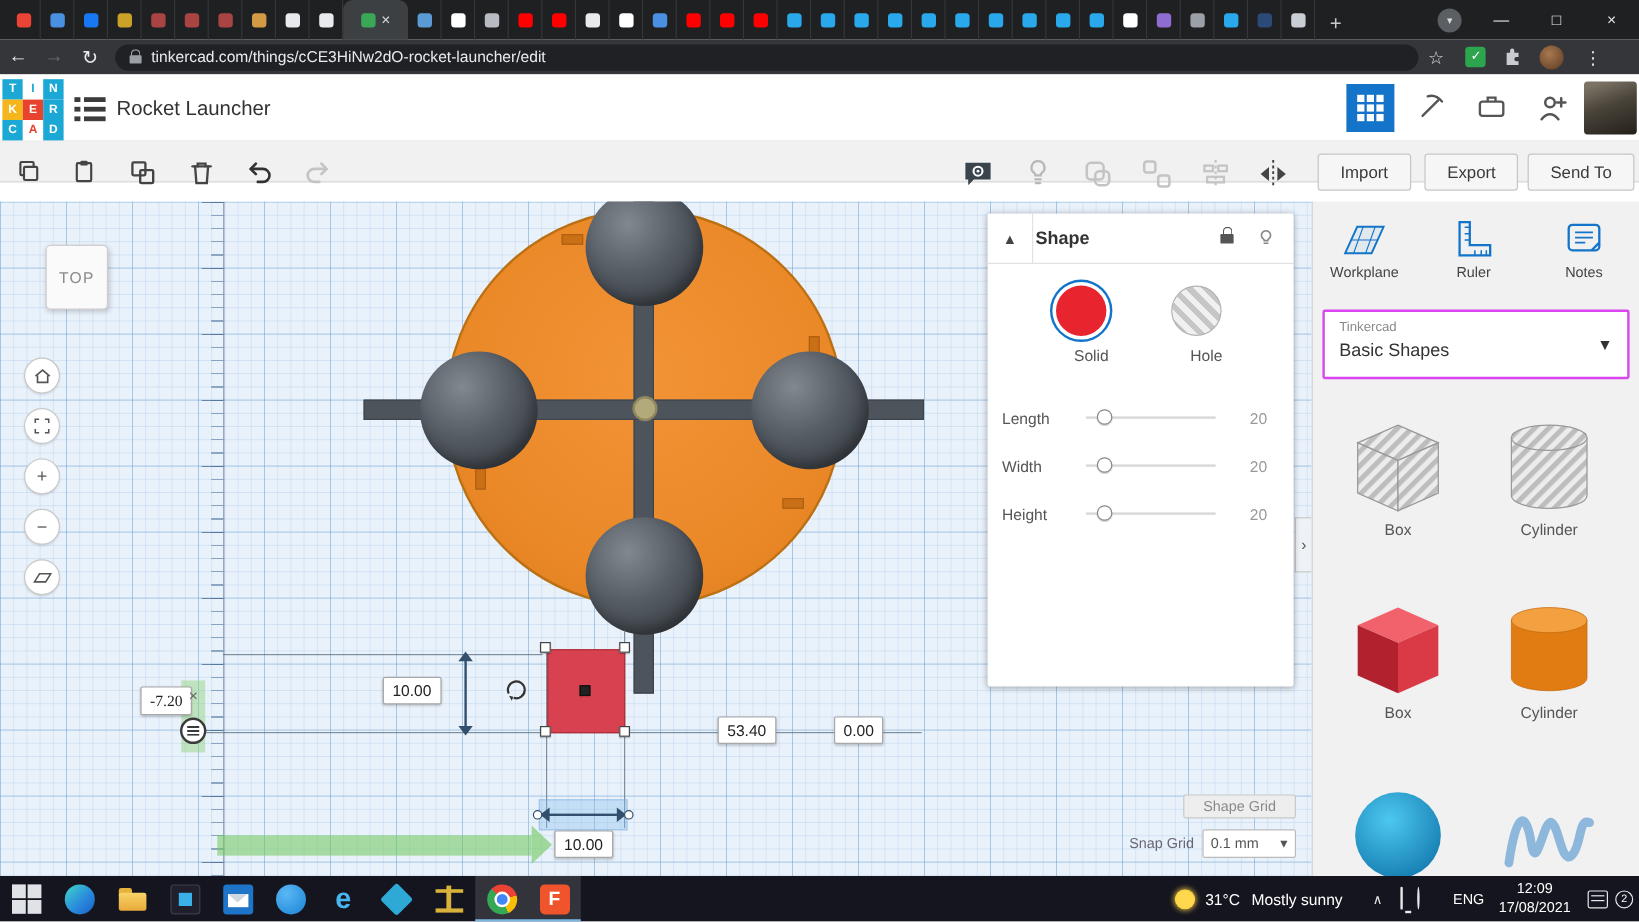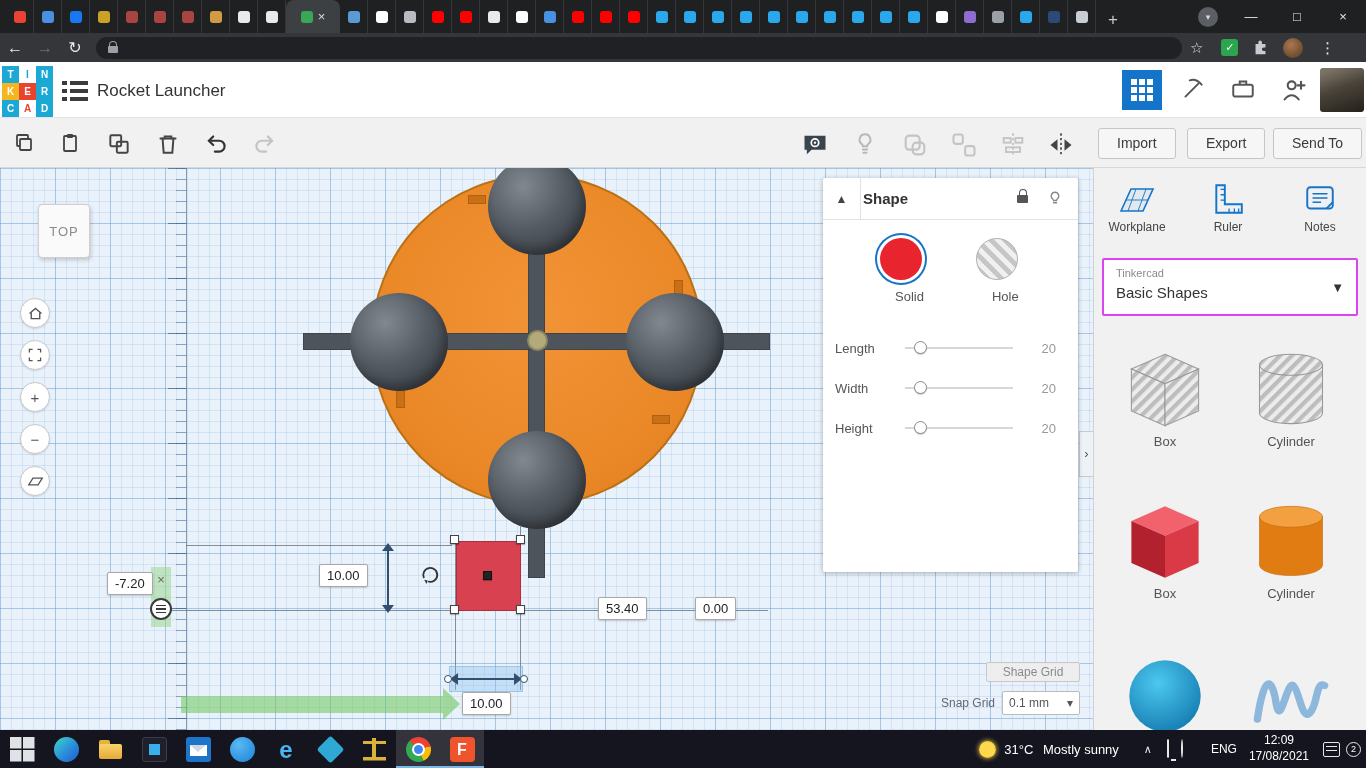--- a/index.html
+++ b/index.html
@@ -54,21 +54,21 @@
   .hdr-grid-btn { position:absolute; left:1122px; top:8px; width:40px; height:40px; background:#1374c9; display:grid; place-items:center; }
   .hdr-grid-inner { width:22px; height:22px;
     background:
       linear-gradient(#fff,#fff) 0 0/6px 6px no-repeat, linear-gradient(#fff,#fff) 8px 0/6px 6px no-repeat, linear-gradient(#fff,#fff) 16px 0/6px 6px no-repeat,
       linear-gradient(#fff,#fff) 0 8px/6px 6px no-repeat, linear-gradient(#fff,#fff) 8px 8px/6px 6px no-repeat, linear-gradient(#fff,#fff) 16px 8px/6px 6px no-repeat,
       linear-gradient(#fff,#fff) 0 16px/6px 6px no-repeat, linear-gradient(#fff,#fff) 8px 16px/6px 6px no-repeat, linear-gradient(#fff,#fff) 16px 16px/6px 6px no-repeat; }
   .hdr-ic { position:absolute; top:14px; }
   .hdr-avatar { position:absolute; left:1320px; top:6px; width:44px; height:44px; border-radius:3px; background:linear-gradient(160deg,#7a7264 10%,#4a443a 45%,#23201b); }
 
   
-  .edit-toolbar { position:absolute; left:0; top:118px; width:1366px; height:50px; background:#f1f1f1; border-bottom:1px solid #d8d8d8; }
+  .edit-toolbar { position:absolute; left:0; top:118px; width:1366px; height:34px; background:#f1f1f1; border-bottom:1px solid #d8d8d8; }
   .tool-ic { position:absolute; top:13px; }
   .tc-btn { position:absolute; top:10px; height:31px; background:#f6f6f6; border:1px solid #c6c6c6; border-radius:3px; font-size:14px; color:#3a3a3a; padding:0 18px; line-height:29px; cursor:pointer; }
 
   
   .canvas { position:absolute; left:0; top:168px; width:1093px; height:562px; overflow:hidden;
     background-color:#e9f1fa;
     background-image:
       linear-gradient(to right, rgba(90,150,205,0.38) 1px, transparent 1px),
       linear-gradient(to bottom, rgba(90,150,205,0.38) 1px, transparent 1px),
       linear-gradient(to right, rgba(110,165,215,0.18) 1px, transparent 1px),
@@ -315,20 +315,21 @@
     <span>×</span>
   </div>
 </div>
 
 <div class="addressbar">
   <span class="nav-ic">←</span>
   <span class="nav-ic disabled">→</span>
   <span class="nav-ic">↻</span>
   <div class="url-pill">
     <span class="lock-icon"></span>
+    <span class="url-text">tinkercad.com/things/cCE3HiNw2dO-rocket-launcher/edit</span>
   </div>
   <span class="star-ic">☆</span>
   <div class="ext-check">✓</div>
   <span class="puzzle-wrap">
     <svg width="17" height="17" viewBox="0 0 24 24">
         <path d="M5 9h4V6.5A2.5 2.5 0 0 1 14 6.5V9h5v5h-2.5a2.5 2.5 0 1 0 0 5H19v4.5H5z" fill="#c8ccd2" transform="translate(0,-2)"></path>
       </svg>
   </span>
   <div class="user-avatar-sm"></div>
   <span class="kebab">⋮</span>
@@ -526,21 +527,21 @@
 
   <div class="blue-highlight"></div>
   <div class="arrow-line-h" style="left:456px; top:510px; width:60px;"></div>
   <div class="tri" style="left:450px; top:505px; border-top:6px solid transparent; border-bottom:6px solid transparent; border-right:8px solid #32506e;"></div>
   <div class="tri" style="left:514px; top:505px; border-top:6px solid transparent; border-bottom:6px solid transparent; border-left:8px solid #32506e;"></div>
   <div class="dot-handle" style="left:444px; top:507px;"></div>
   <div class="dot-handle" style="left:520px; top:507px;"></div>
   <div class="dim-label" style="left:462px; top:524px;">10.00</div>
 
   <div class="green-strip"></div>
-  <div class="dim-label" style="left:107px; top:404px;">-7.20</div>
+  <div class="dim-label" style="left:117px; top:404px;font-family:Liberation Serif, serif;">-7.20</div>
   <div class="ruler-close">×</div>
   <div class="ruler-origin">
       <i></i>
     </div>
   <div class="dim-label" style="left:598px; top:429px;">53.40</div>
   <div class="dim-label" style="left:695px; top:429px;">0.00</div>
 
   <div class="green-arrow-body"></div>
   <div class="green-arrow-head"></div>
 

